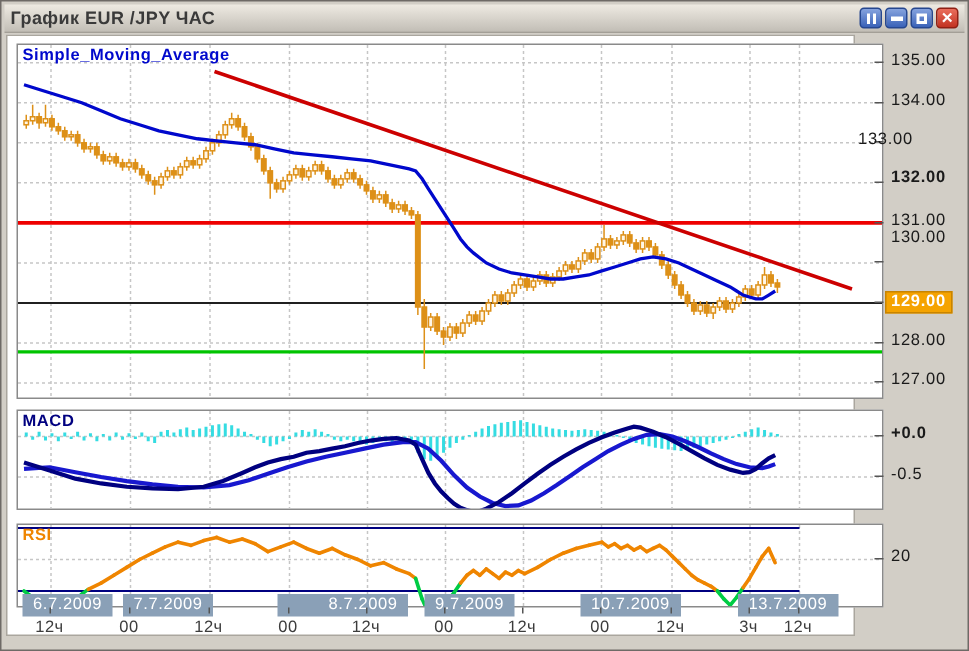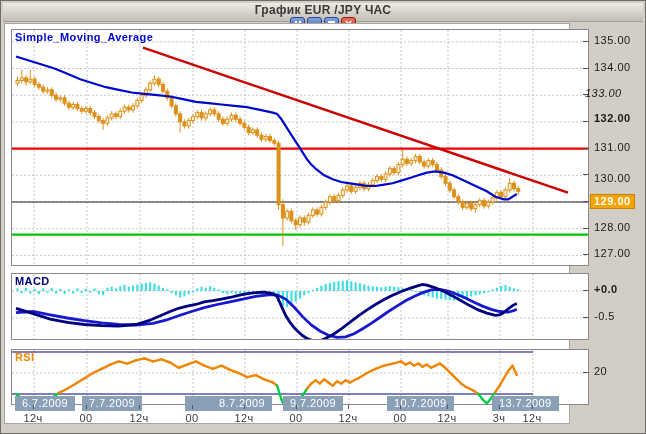--- a/index.html
+++ b/index.html
@@ -1,19 +1,19 @@
 <!DOCTYPE html>
 <html><head>
 <meta charset="utf-8">
 <style>
   html,body{margin:0;padding:0;background:#e8e8e8;font-family:"Liberation Sans",sans-serif;}
   .window{position:relative;width:646px;height:434px;background:#d2cec6;border:1px solid #6e6a66;box-sizing:border-box;overflow:hidden;}
   .titlebar{position:absolute;left:2px;top:2px;right:2px;height:19px;
     background:linear-gradient(#eeeae2,#c2beb6);border-bottom:1px solid #a39f97;
-    display:flex;align-items:center;justify-content:space-between;padding:0 4px;box-sizing:border-box;flex-direction:column;}
+    display:flex;align-items:center;justify-content:space-between;padding:0 4px;box-sizing:border-box;}
   .title-text{font-size:12px;font-weight:bold;color:#3a3a3a;letter-spacing:.3px;white-space:nowrap;}
   .btns{display:flex;gap:2px;}
   .wbtn{width:15px;height:14px;border-radius:3px;display:flex;align-items:center;justify-content:center;
     background:linear-gradient(#86a3de,#3a62b8);border:1px solid #26478f;box-sizing:border-box;cursor:pointer;}
   .wbtn.close{background:linear-gradient(#ea6e5c,#c23322);border-color:#8f2014;}
   .g-pause{width:2px;height:7px;background:#fff;box-shadow:4px 0 0 #fff;margin-right:4px;}
   .g-min{width:8px;height:3px;background:#fff;}
   .g-max{width:7px;height:7px;border:2px solid #fff;box-sizing:border-box;background:transparent;}
   .g-close{color:#fff;font-size:13px;font-weight:bold;line-height:10px;}
   .content{position:absolute;left:3px;top:22px;width:566px;height:401px;background:#fff;border:1px solid #aaa69e;box-sizing:border-box;}
@@ -563,27 +563,27 @@
     </div>
     <div class="plabel" style="left:10px;top:7px;color:#0008cc;">Simple_Moving_Average</div>
     <div class="plabel" style="left:10px;top:251px;color:#000080;">MACD</div>
     <div class="plabel" style="left:10px;top:327px;color:#ef8500;">RSI</div>
     <div id="axes">
         <div class="ytick" style="left:578px;top:17px;"></div>
         <div class="ylab" style="left:589px;top:10px;">135.00</div>
         <div class="ytick" style="left:578px;top:44px;"></div>
         <div class="ylab" style="left:589px;top:37px;">134.00</div>
         <div class="ytick" style="left:578px;top:70px;"></div>
-        <div class="ylab" style="left:580px;top:63px;font-style:italic;">133.00</div>
+        <div class="ylab" style="left:567px;top:63px;">133.00</div>
         <div class="ytick" style="left:578px;top:97px;"></div>
         <div class="ylab" style="left:589px;top:88px;font-weight:bold;">132.00</div>
         <div class="ytick" style="left:578px;top:124px;"></div>
         <div class="ylab" style="left:589px;top:117px;">131.00</div>
         <div class="ytick" style="left:578px;top:150px;"></div>
-        <div class="ylab" style="left:589px;top:148px;">130.00</div>
+        <div class="ylab" style="left:589px;top:128px;">130.00</div>
         <div class="ytick" style="left:578px;top:177px;"></div>
         <div class="ytick" style="left:578px;top:204px;"></div>
         <div class="ylab" style="left:589px;top:197px;">128.00</div>
         <div class="ytick" style="left:578px;top:230px;"></div>
         <div class="ylab" style="left:589px;top:223px;">127.00</div>
         <div class="curtag" style="left:585px;top:170px;">129.00</div>
         <div class="ytick" style="left:578px;top:266px;"></div>
         <div class="ylab" style="left:589px;top:259px;font-weight:bold;">+0.0</div>
         <div class="ytick" style="left:578px;top:293px;"></div>
         <div class="ylab" style="left:589px;top:286px;">-0.5</div>

